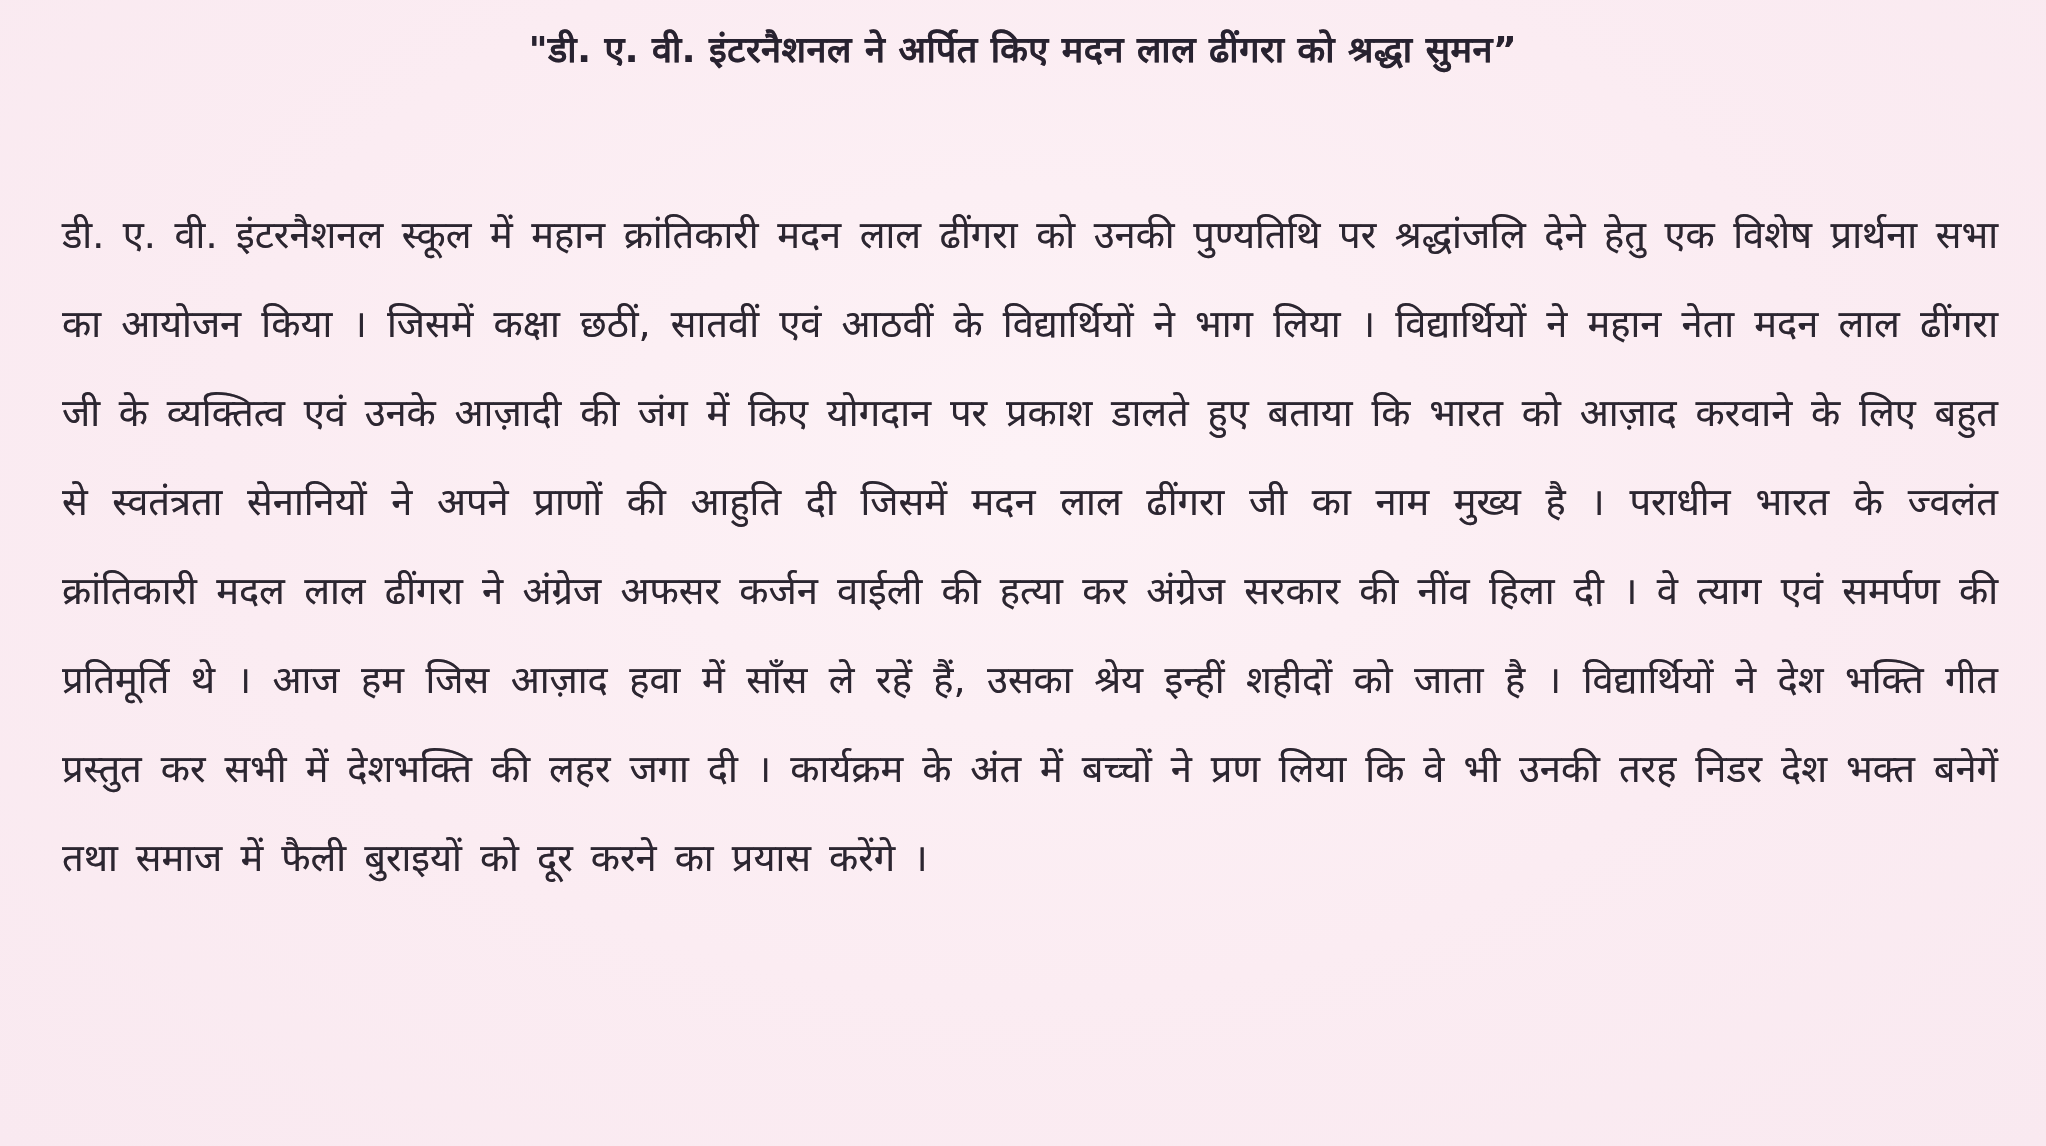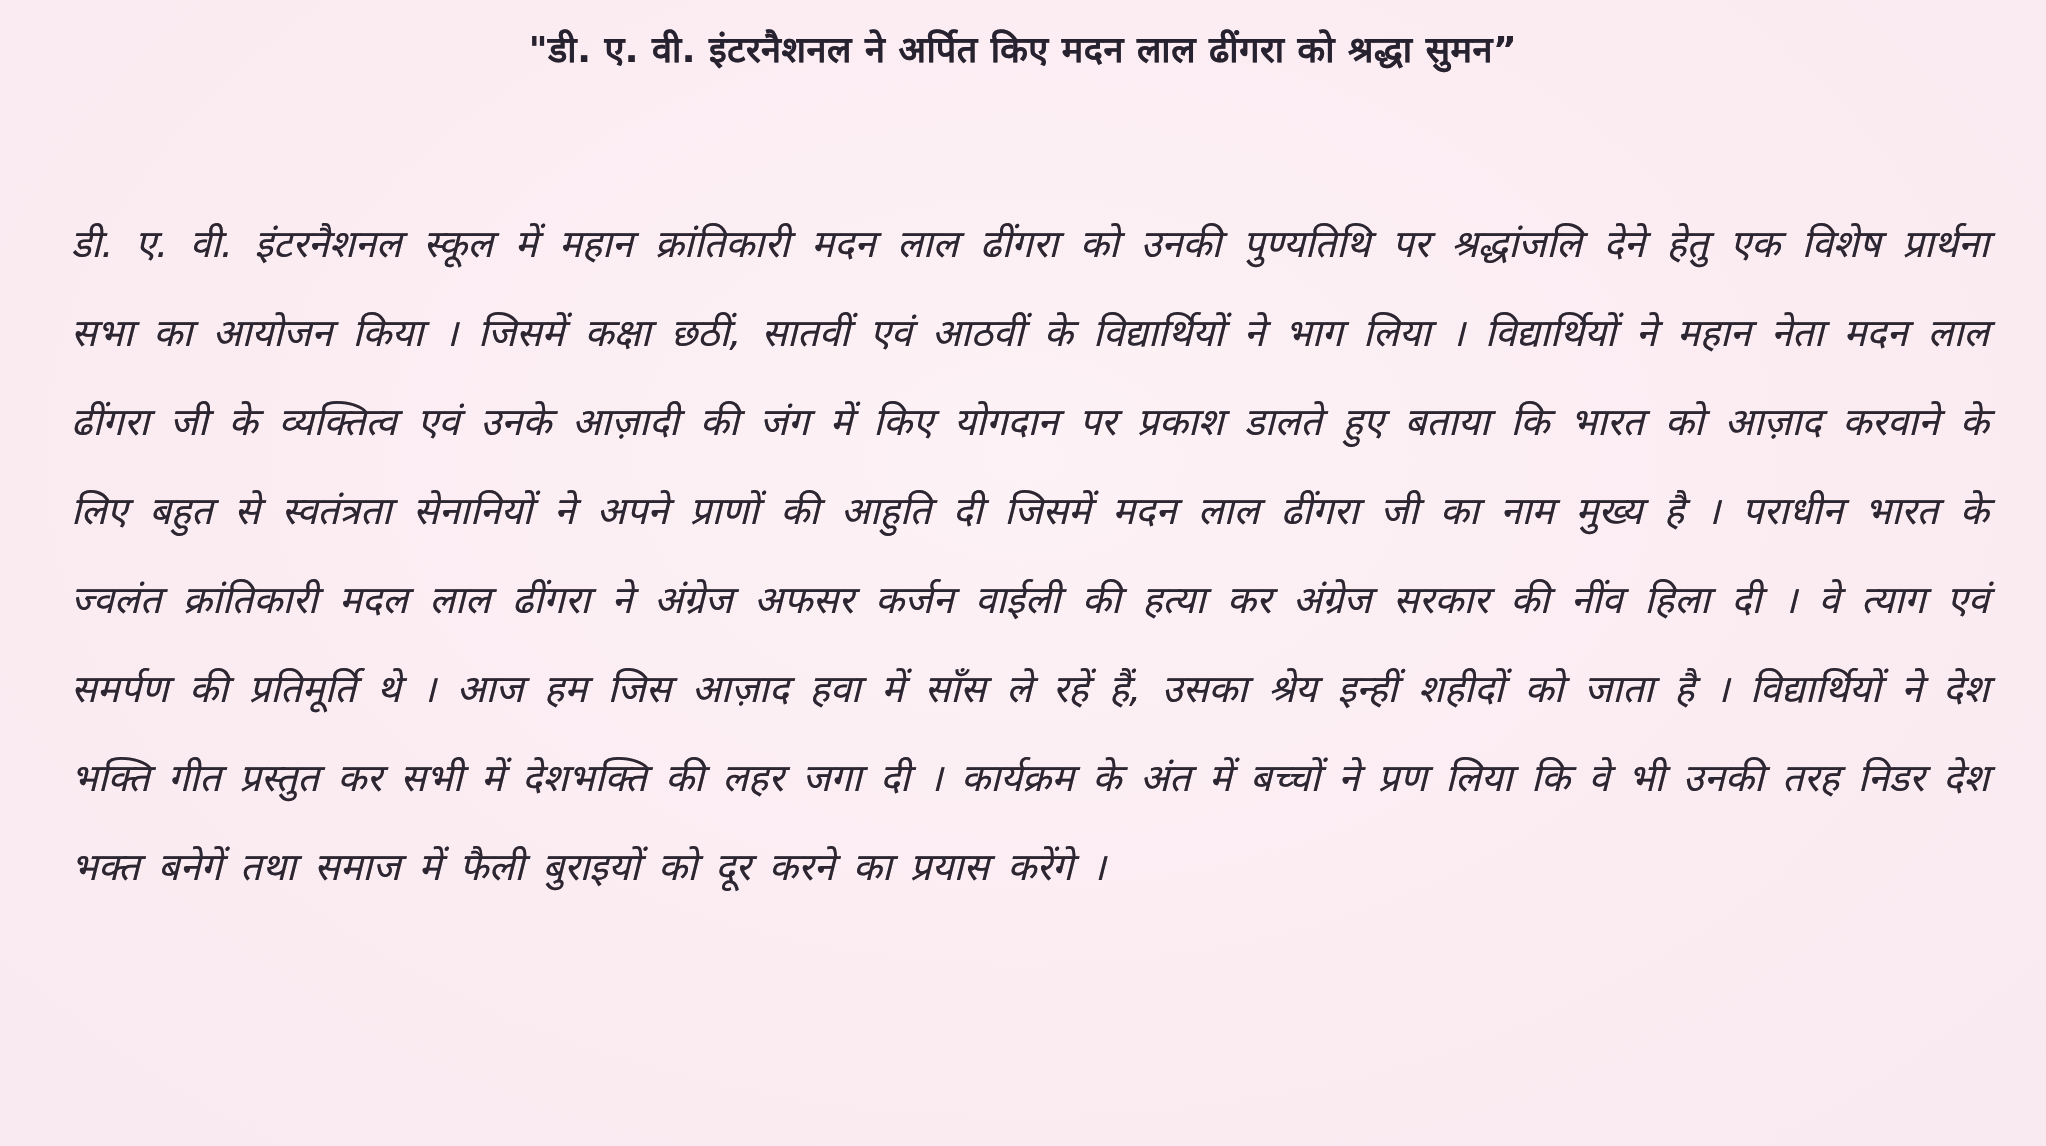--- a/index.html
+++ b/index.html
@@ -26,31 +26,30 @@
     padding-top: 24px;
     text-align: center;
     font-size: 36px;
     font-weight: 700;
     letter-spacing: 0.5px;
     color: #272230;
     
     text-shadow: 0 0 0.6px rgba(60, 40, 40, 0.55);
   }
   .doc-body {
-    margin: 9px;
+    margin: 0;
     padding: 118px 48px 0 62px;
     font-size: 38px;
     font-weight: 500;
     line-height: 89px;
     text-align: justify;
     text-justify: inter-word;
     color: #2b2631;
     word-spacing: 6px;
     text-shadow: 0 0 0.6px rgba(60, 40, 40, 0.5);
-    font-style: italic;
   }
 </style>
 </head>
 <body>
 
 <div class="page">
   <h1 class="doc-title">"डी. ए. वी. इंटरनैशनल ने अर्पित किए मदन लाल ढींगरा को श्रद्धा सुमन”</h1>
   <p class="doc-body">डी. ए. वी. इंटरनैशनल स्कूल में महान क्रांतिकारी मदन लाल ढींगरा को उनकी पुण्यतिथि पर श्रद्धांजलि देने हेतु एक विशेष प्रार्थना सभा का आयोजन किया । जिसमें कक्षा छठीं, सातवीं एवं आठवीं के विद्यार्थियों ने भाग लिया । विद्यार्थियों ने महान नेता मदन लाल ढींगरा जी के व्यक्तित्व एवं उनके आज़ादी की जंग में किए योगदान पर प्रकाश डालते हुए बताया कि भारत को आज़ाद करवाने के लिए बहुत से स्वतंत्रता सेनानियों ने अपने प्राणों की आहुति दी जिसमें मदन लाल ढींगरा जी का नाम मुख्य है । पराधीन भारत के ज्वलंत क्रांतिकारी मदल लाल ढींगरा ने अंग्रेज अफसर कर्जन वाईली की हत्या कर अंग्रेज सरकार की नींव हिला दी । वे त्याग एवं समर्पण की प्रतिमूर्ति थे । आज हम जिस आज़ाद हवा में साँस ले रहें हैं, उसका श्रेय इन्हीं शहीदों को जाता है । विद्यार्थियों ने देश भक्ति गीत प्रस्तुत कर सभी में देशभक्ति की लहर जगा दी । कार्यक्रम के अंत में बच्चों ने प्रण लिया कि वे भी उनकी तरह निडर देश भक्त बनेगें तथा समाज में फैली बुराइयों को दूर करने का प्रयास करेंगे ।</p>
 </div>
 

